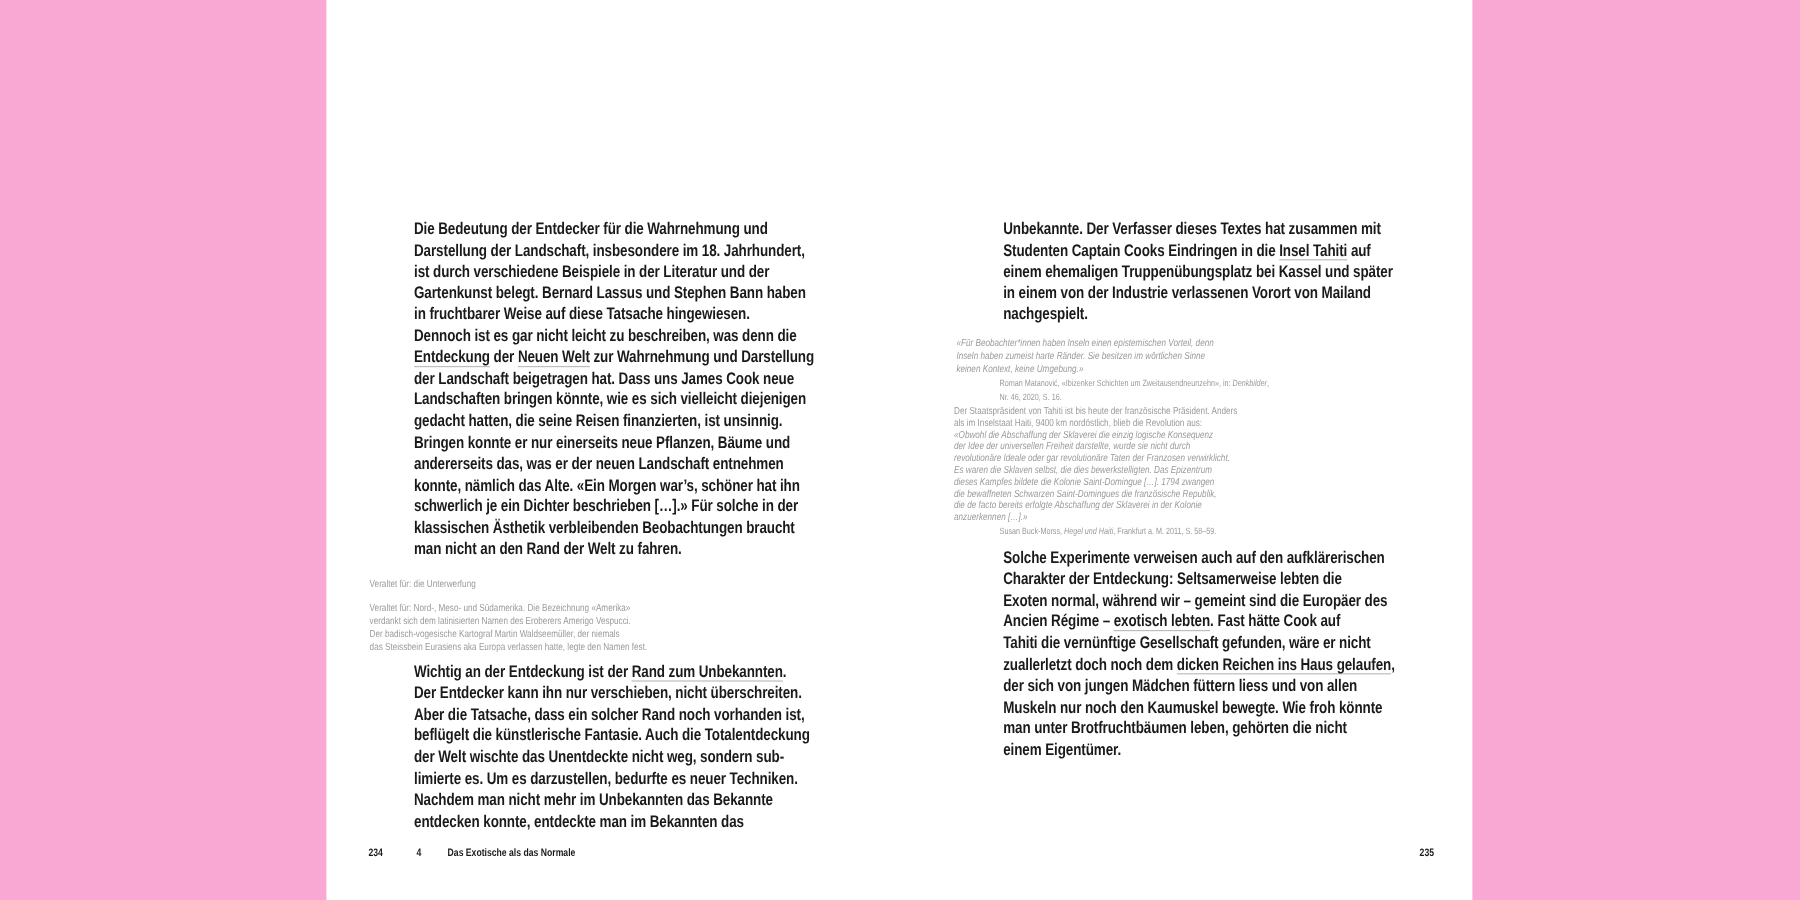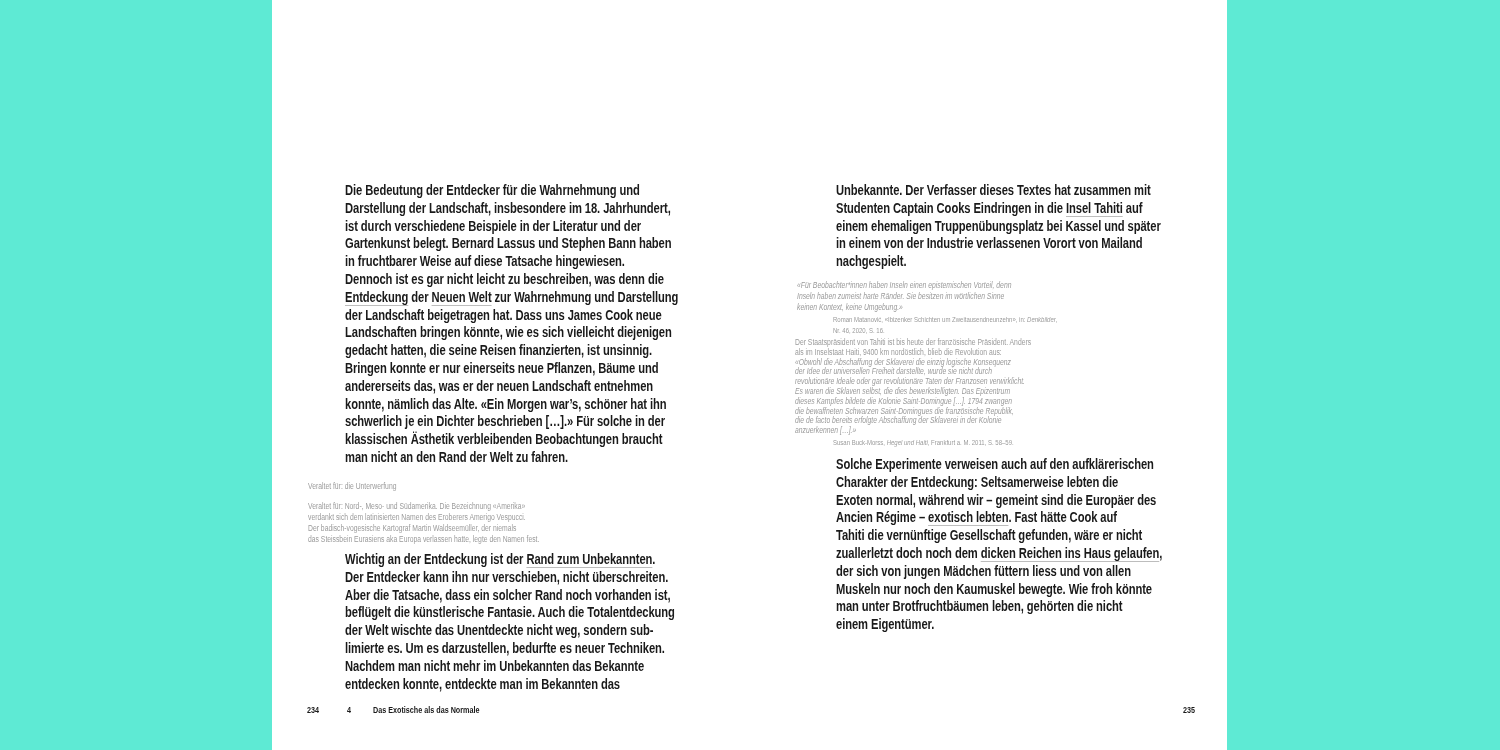--- a/index.html
+++ b/index.html
@@ -1,17 +1,17 @@
 <!DOCTYPE html>
 <html><head>
 <meta charset="utf-8">
 <style>
   html,body { margin:0; padding:0; background:#000; }
   .stage {
-    position:relative; width:1500px; height:750px; background:#5eead4;
+    position:relative; width:1500px; height:750px; background:#f9a8d4;
     overflow:hidden; font-family:"Liberation Sans", sans-serif;
   }
   .spread { position:absolute; left:272px; top:0; width:955px; height:750px; background:#ffffff; }
   .block { position:absolute; transform:scaleX(0.8); transform-origin:0 0; white-space:nowrap; }
   .body-text { font-size:14px; line-height:17.8px; font-weight:700; color:#1a1a1a; letter-spacing:-0.1px; }
   .fn   { font-size:8.5px; line-height:11px;  font-weight:400; color:#9a9a9a; letter-spacing:0; }
   .fn-tight { line-height:9.8px; }
   .cite { font-size:7.5px; line-height:11px; font-weight:400; color:#9a9a9a; }
   .footer-text { font-size:9px; font-weight:700; color:#1a1a1a; }
   .u { text-decoration:underline; text-decoration-color:#bdbdbd; text-decoration-thickness:1px; text-underline-offset:2.5px; }

